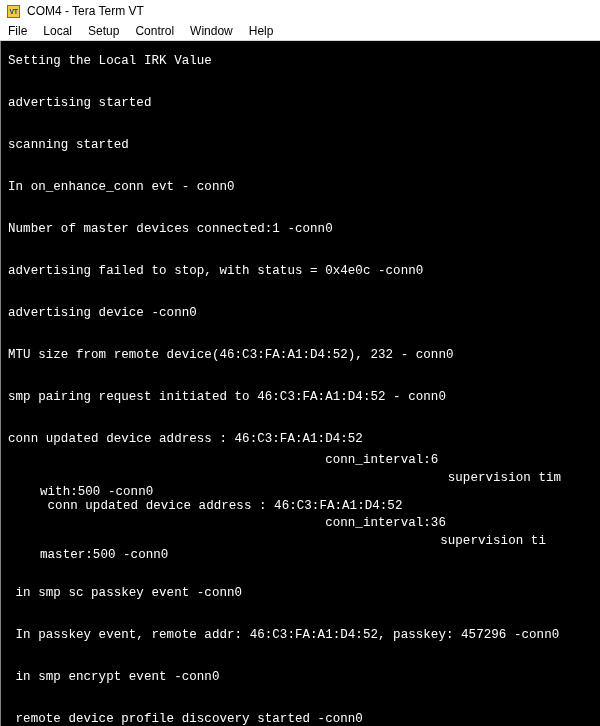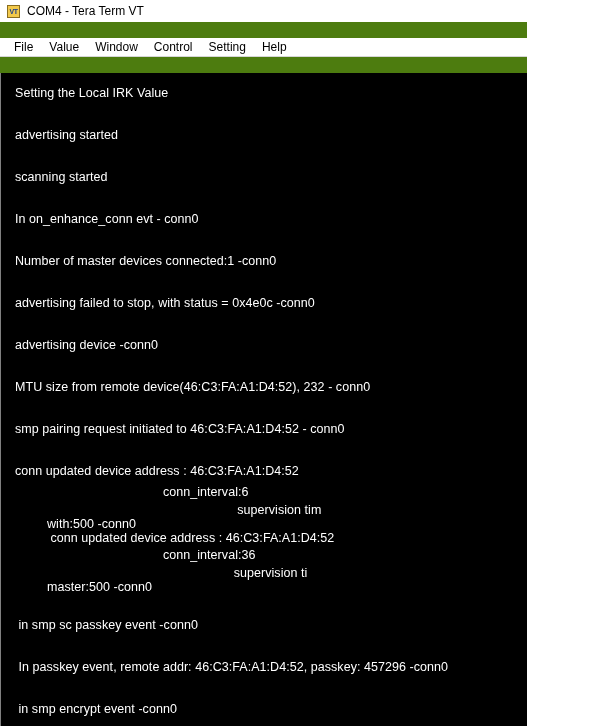--- a/index.html
+++ b/index.html
@@ -10,27 +10,26 @@
   }
   body {
     width: 600px;
     height: 726px;
     overflow: hidden;
     font-family: "Liberation Sans", sans-serif;
   }
 
   #app-window {
     position: relative;
-    width: 527px;
+    width: 600px;
     height: 726px;
-    background: #4d7c0f;
+    background: #701a75;
     display: flex;
     flex-direction: column;
     overflow: hidden;
-    gap: 16px;
   }
 
   
   #title-bar {
     height: 22px;
     min-height: 22px;
     background: #ffffff;
     display: flex;
     align-items: center;
     padding-left: 7px;
@@ -68,21 +67,20 @@
     line-height: 14px;
   }
 
   
   #menu-bar {
     height: 19px;
     min-height: 19px;
     background: #ffffff;
     display: flex;
     align-items: center;
-    padding-left: 6px;
     box-sizing: border-box;
     border-bottom: 1px solid #d6d6d6;
   }
   .menu-item {
     font-size: 12px;
     color: #000000;
     padding: 0 8px;
     line-height: 16px;
     white-space: nowrap;
     cursor: default;
@@ -100,28 +98,28 @@
   #terminal-screen {
     position: absolute;
     top: 0;
     left: 0;
     width: 100%;
     padding-top: 10px;
     box-sizing: border-box;
   }
 
   .term-line {
-    font-family: Liberation Sans, sans-serif;
+    font-family: Liberation Mono, monospace;
     font-size: 12.5px;
     line-height: 21px;
     height: 21px;
     color: #ffffff;
     white-space: pre;
     letter-spacing: 0.05px;
-    padding-left: 14px;
+    padding-left: 7px;
   }
   .term-line.blank {
     height: 21px;
   }
   .term-line.tight {
     line-height: 14px;
     height: 14px;
     margin-left: 32px;
   }
 </style>
@@ -132,24 +130,24 @@
 
   <div id="title-bar">
     <div id="app-icon">
       <span class="vt-glyph">VT</span>
     </div>
     <div id="window-title">COM4 - Tera Term VT</div>
   </div>
 
   <div id="menu-bar">
     <div class="menu-item">File</div>
-    <div class="menu-item">Value</div>
+    <div class="menu-item">Local</div>
+    <div class="menu-item">Setup</div>
+    <div class="menu-item">Control</div>
     <div class="menu-item">Window</div>
-    <div class="menu-item">Control</div>
-    <div class="menu-item">Setting</div>
     <div class="menu-item">Help</div>
   </div>
 
   <div id="terminal">
     <div id="terminal-screen">
         <div class="term-line">Setting the Local IRK Value</div>
         <div class="term-line blank">&nbsp;</div>
         <div class="term-line">advertising started</div>
         <div class="term-line blank">&nbsp;</div>
         <div class="term-line">scanning started</div>

